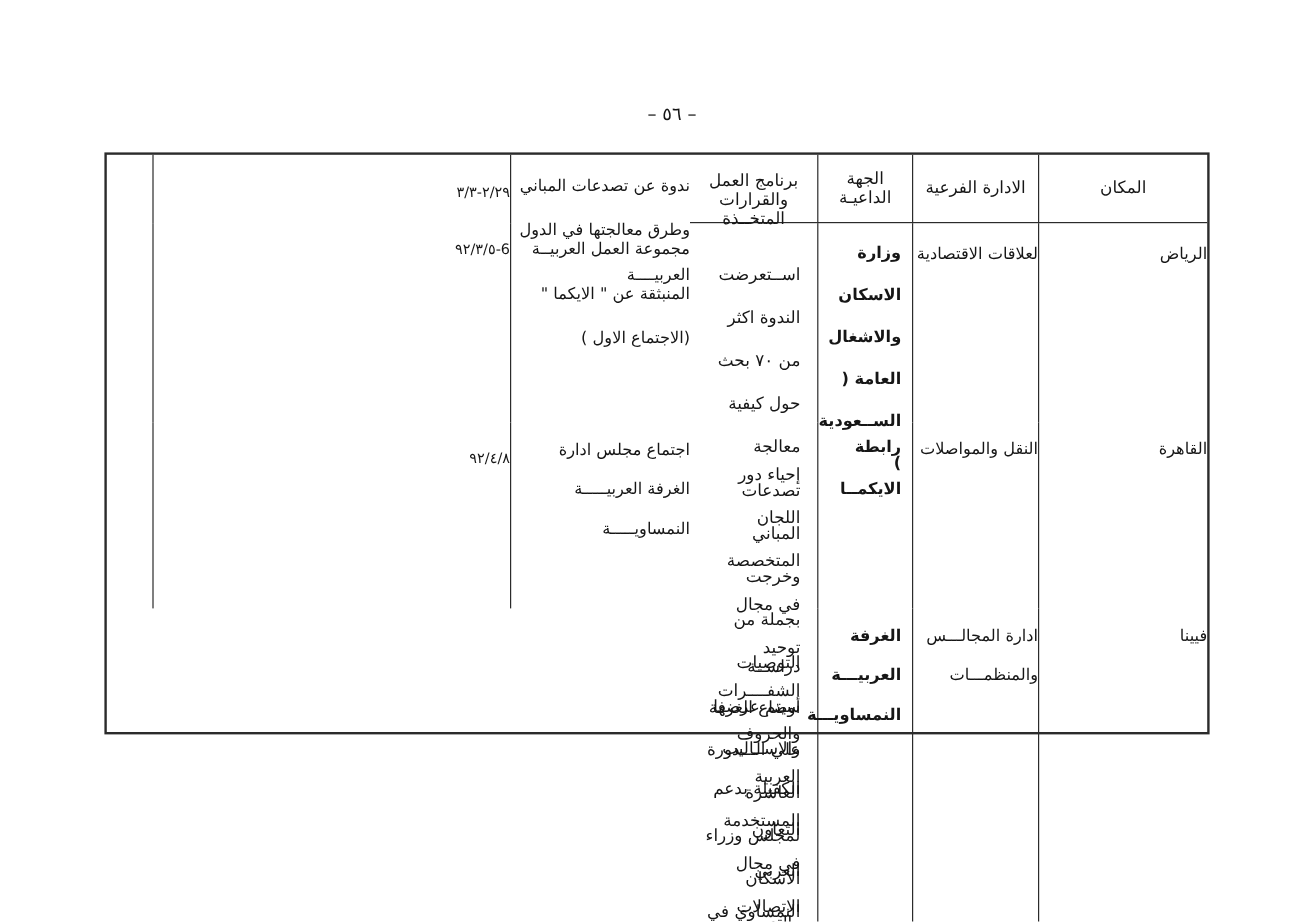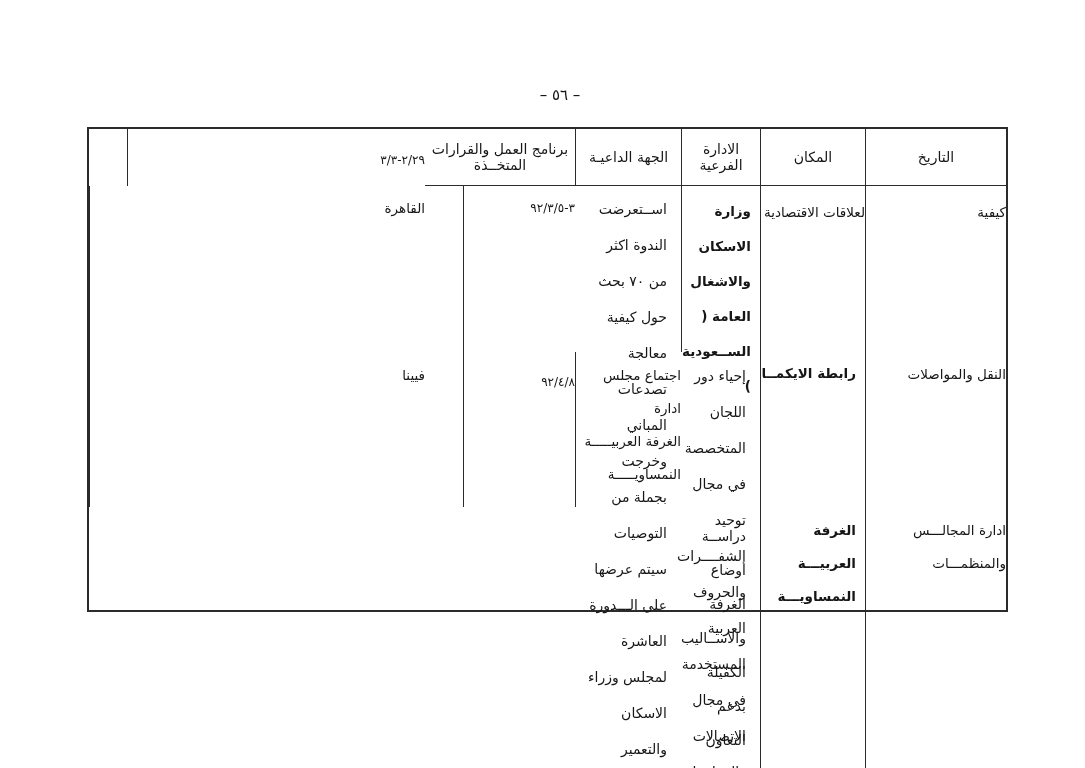--- a/index.html
+++ b/index.html
@@ -18,21 +18,21 @@
   .tbl{
     position:absolute;left:87px;top:127px;width:921px;height:485px;
     display:grid;
     grid-template-columns:141px 105px 79px 106px 150px 1fr;
     grid-template-rows:57px 166px 155px 1fr;
     direction:rtl;
     border:2px solid #2b2b2b;
     box-sizing:border-box;background:#fff;
   }
   .cell{border-left:1.5px solid #2b2b2b;box-sizing:border-box;direction:rtl;}
-  .c-prog{border-left:none;}
+  .c-prog{border-left:none;margin-top:20px;}
   .th{
     display:flex;align-items:center;justify-content:center;
     font-size:14px;border-bottom:1.5px solid #2b2b2b;text-align:center;
   }
   .td{
     white-space:pre-line;text-align:right;
     font-size:13.5px;line-height:37px;padding-top:8px;
   }
   .td.c-prog{
     text-align:right;padding:5px 14px 0 10px;font-size:14px;line-height:36px;
@@ -50,36 +50,41 @@
 </style>
 </head>
 <body>
 
 <div class="page">
 
   <div class="page-number">– ٥٦ –</div>
 
   <div class="tbl">
 
-    <div class="cell th c-date">التاريخ</div>
     <div class="cell th c-place">المكان</div>
     <div class="cell th c-sub">الادارة الفرعية</div>
     <div class="cell th c-inv">الجهة الداعيـة</div>
     <div class="cell th c-prog">برنامج العمل والقرارات المتخــذة</div>
 
+    <div class="cell td r1 c-meet">ندوة عن تصدعات المباني
+وطرق معالجتها في الدول
+العربيــــة</div>
     <div class="cell td r1 c-date">٣/٣-٢/٢٩</div>
-    <div class="cell td r1 c-place">كيفية</div>
+    <div class="cell td r1 c-place">الرياض</div>
     <div class="cell td r1 c-sub">لعلاقات الاقتصادية</div>
     <div class="cell td r1 c-inv">وزارة الاسكان والاشغال
 العامة ( الســعودية )</div>
     <div class="cell td r1 c-prog">اســتعرضت الندوة اكثر من ٧٠ بحث حول كيفية معالجة تصدعات
 المباني وخرجت بجملة من التوصيات سيتم عرضها علي الـــدورة
 العاشرة لمجلس وزراء الاسكان والتعمير العرب ·</div>
 
-    <div class="cell td r2 c-date">٩٢/٣/٥-٣</div>
+    <div class="cell td r2 c-meet">مجموعة العمل العربيــة
+المنبثقة عن " الايكما "
+(الاجتماع الاول )</div>
+    <div class="cell td r2 c-date">٩٢/٣/٥-6</div>
     <div class="cell td r2 c-place">القاهرة</div>
     <div class="cell td r2 c-sub">النقل والمواصلات</div>
     <div class="cell td r2 c-inv">رابطة الايكمــا</div>
     <div class="cell td r2 c-prog">إحياء دور اللجان المتخصصة في مجال توحيد الشفــــرات
 والحروف العربية المستخدمة في مجال الاتصالات والمعلوماتية.</div>
 
     <div class="cell td r3 c-meet">اجتماع مجلس ادارة
 الغرفة العربيـــــة
 النمساويـــــة</div>
     <div class="cell td r3 c-date">٩٢/٤/٨</div>

